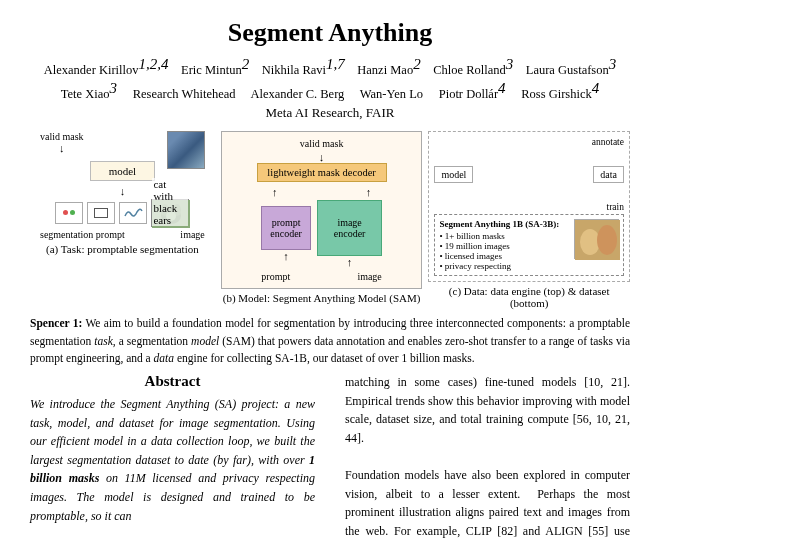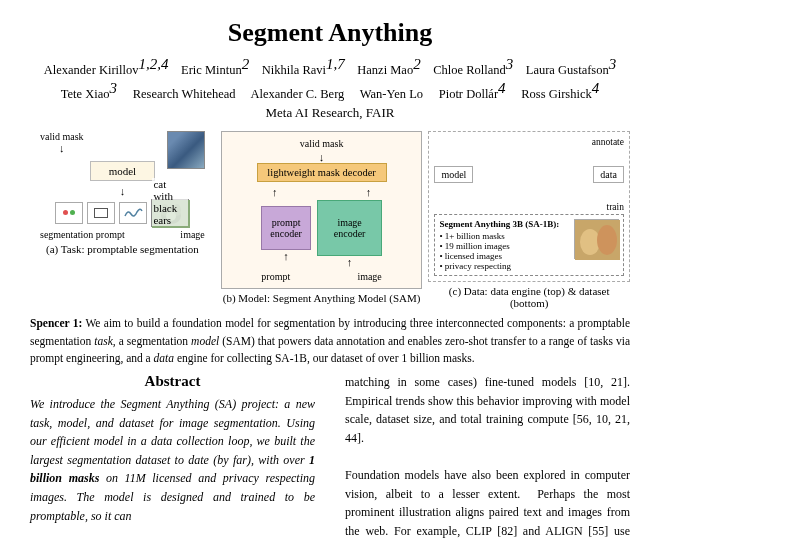--- a/index.html
+++ b/index.html
@@ -386,21 +386,21 @@
           <div class="model-box-c">model</div>
           <div style="font-size:9px; display:flex; flex-direction:column; align-items:flex-end; gap:19px;">
             <span style="font-size:9.5px;">annotate</span>
             <div class="data-box-c">data</div>
             <span style="font-size:9.5px;">train</span>
           </div>
         </div>
 
         <div class="sa1b-box">
           <div class="sa1b-text">
-            <div style="font-weight:bold; font-size:9px; margin-bottom:2px;">Segment Anything 3B (SA-1B):</div>
+            <div style="font-weight:bold; font-size:9px; margin-bottom:2px;">Segment Anything 1B (SA-3B):</div>
             <div style="font-size:9px;">• 1+ billion masks</div>
             <div style="font-size:9px;">• 19 million images</div>
             <div style="font-size:9px;">• licensed images</div>
             <div style="font-size:9px;">• privacy respecting</div>
           </div>
           <div class="sa1b-img">
             <svg width="45" height="40" viewBox="0 0 45 40">
               <rect width="45" height="40" fill="#c8a870"></rect>
               <ellipse cx="15" cy="22" rx="10" ry="13" fill="#e8c890"></ellipse>
               <ellipse cx="32" cy="20" rx="10" ry="15" fill="#d09060"></ellipse>

